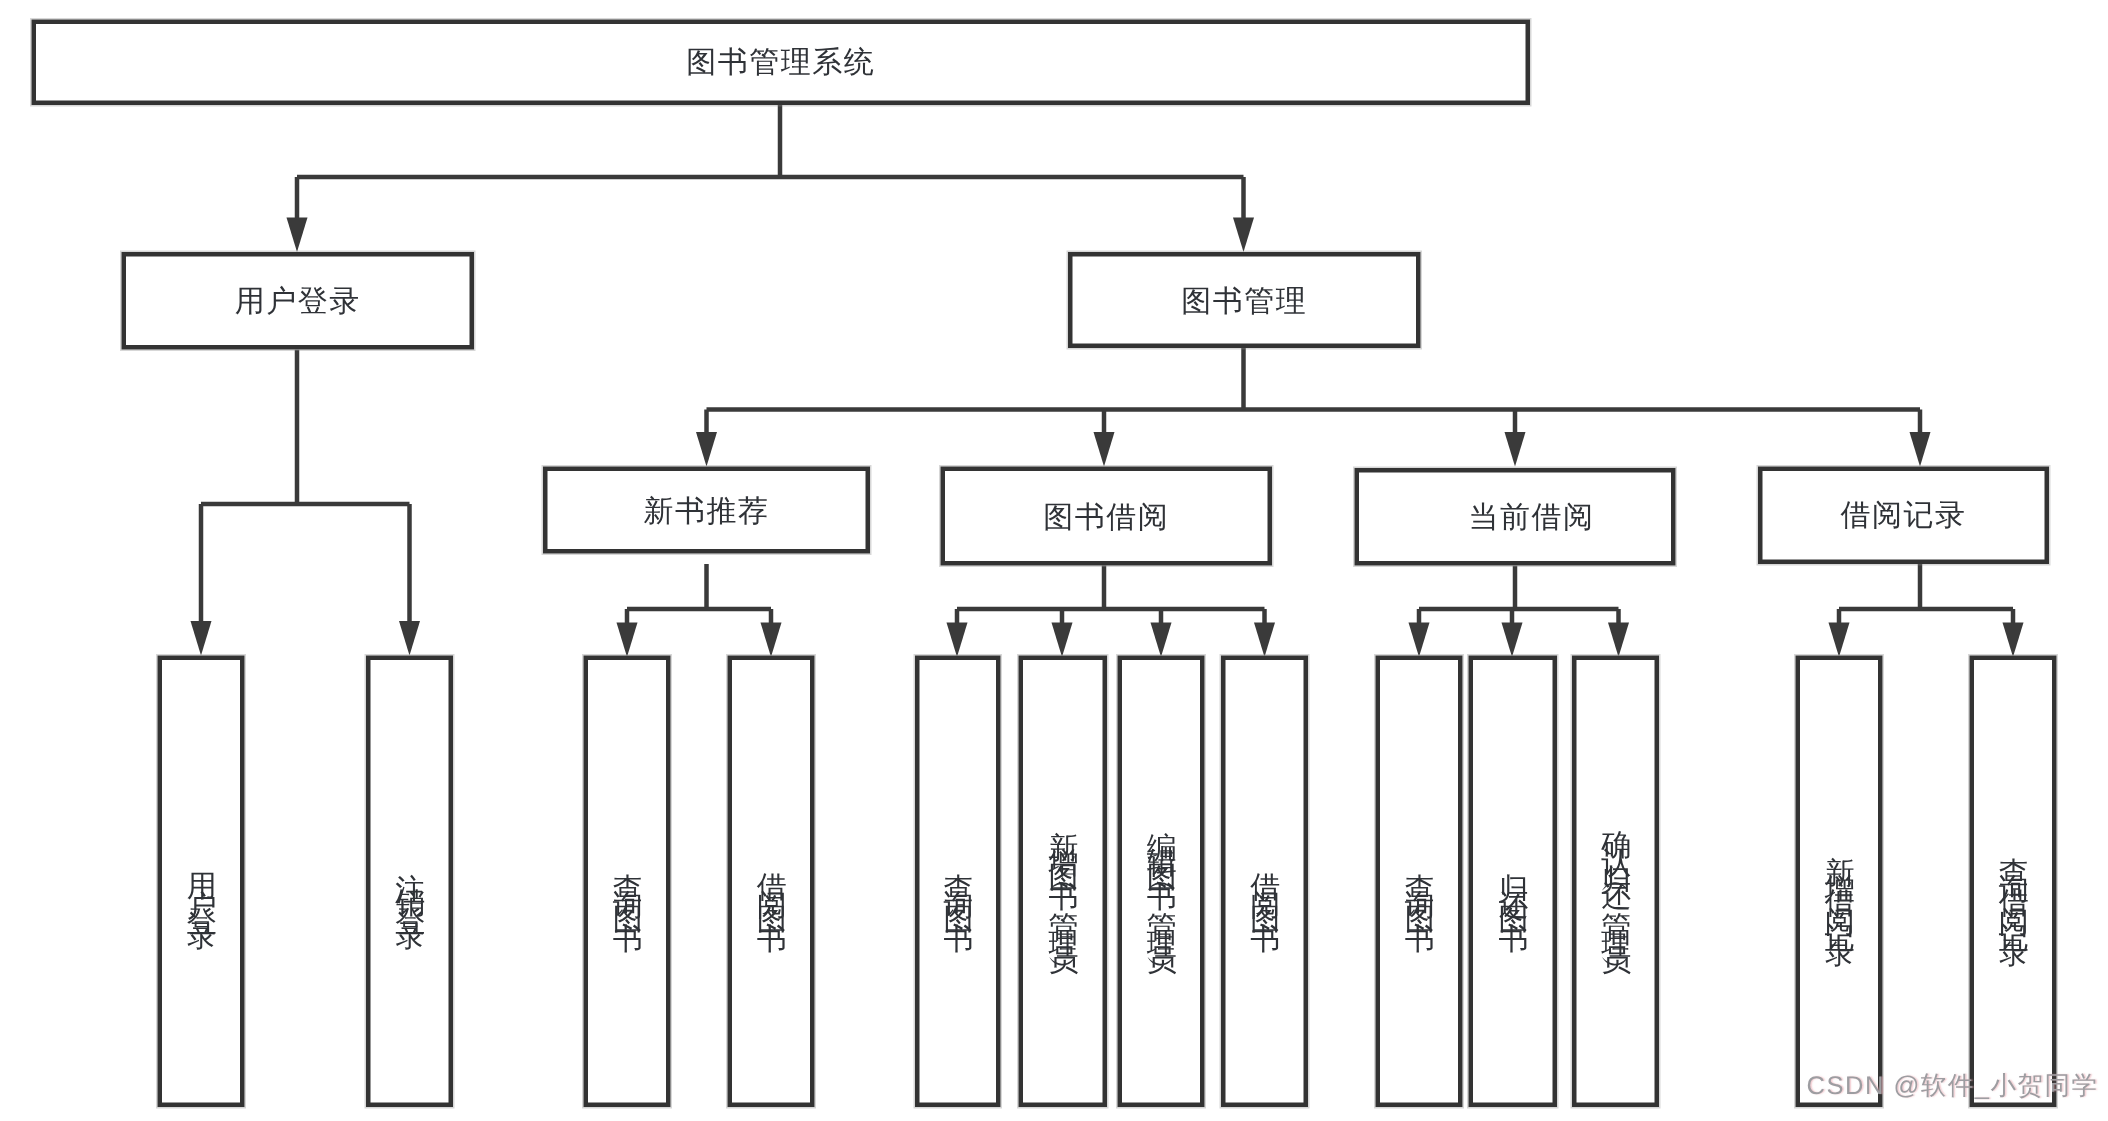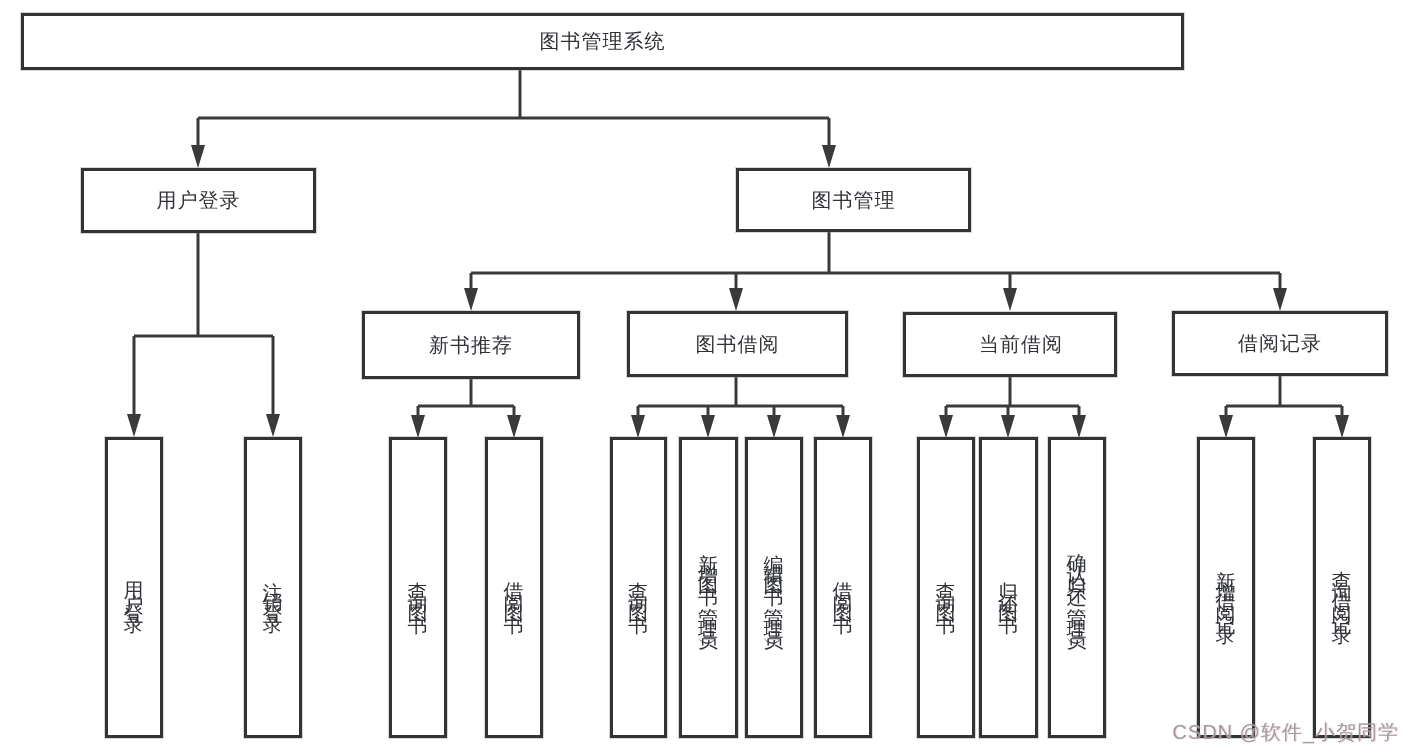--- a/index.html
+++ b/index.html
@@ -30,22 +30,22 @@
   .box.v .vtext{
     writing-mode:vertical-rl;
     text-orientation:mixed;
     letter-spacing:11px;
     line-height:1;
     font-size:20px;
   }
   .watermark{
     position:absolute;
     right:6px;
-    bottom:1px;
-    font-size:20px;
+    bottom:12px;
+    font-size:17px;
     color:#9d9da1;
     text-shadow:1px 0 1px rgba(232,160,170,0.55);
     letter-spacing:1px;
     white-space:nowrap;
   }
 </style>
 </head>
 <body>
 
 <div class="canvas">
@@ -118,29 +118,29 @@
     <g>
       <path d="M1280 376 V406"></path>
       <path d="M1226 406 H1342"></path>
       <path d="M1226 406 V416"></path>
       <polygon points="1219,415 1233,415 1226,438"></polygon>
       <path d="M1342 406 V416"></path>
       <polygon points="1335,415 1349,415 1342,438"></polygon>
     </g>
   </svg>
 
-  <div class="box" style="left:21px;top:13px;width:1163px;height:57px;">图书管理系统</div>
+  <div class="box" style="left:21px;top:13px;width:999px;height:57px;">图书管理系统</div>
 
   <div class="box" style="left:81px;top:168px;width:235px;height:65px;">用户登录</div>
-  <div class="box" style="left:736px;top:168px;width:235px;height:64px;font-family:Liberation Mono, monospace;">图书管理</div>
+  <div class="box" style="left:712px;top:168px;width:235px;height:64px;font-family:Liberation Mono, monospace;">图书管理</div>
 
-  <div class="box" style="left:362px;top:311px;width:218px;height:68px;">新书推荐</div>
+  <div class="box" style="left:362px;top:311px;width:218px;height:58px;">新书推荐</div>
   <div class="box" style="left:627px;top:311px;width:221px;height:66px;text-align:center;">图书借阅</div>
   <div class="box" style="left:903px;top:312px;width:214px;height:65px;padding-left:22px;">当前借阅</div>
-  <div class="box" style="left:1172px;top:311px;width:216px;height:65px;">借阅记录</div>
+  <div class="box" style="left:1172px;top:311px;width:194px;height:65px;">借阅记录</div>
 
   <div class="box v" style="left:105px;top:437px;width:58px;height:301px;">
     <span class="vtext">用户登录</span>
   </div>
   <div class="box v" style="left:244px;top:437px;width:58px;height:301px;">
     <span class="vtext">注销登录</span>
   </div>
 
   <div class="box v" style="left:389px;top:437px;width:58px;height:301px;">
     <span class="vtext">查询图书</span>

